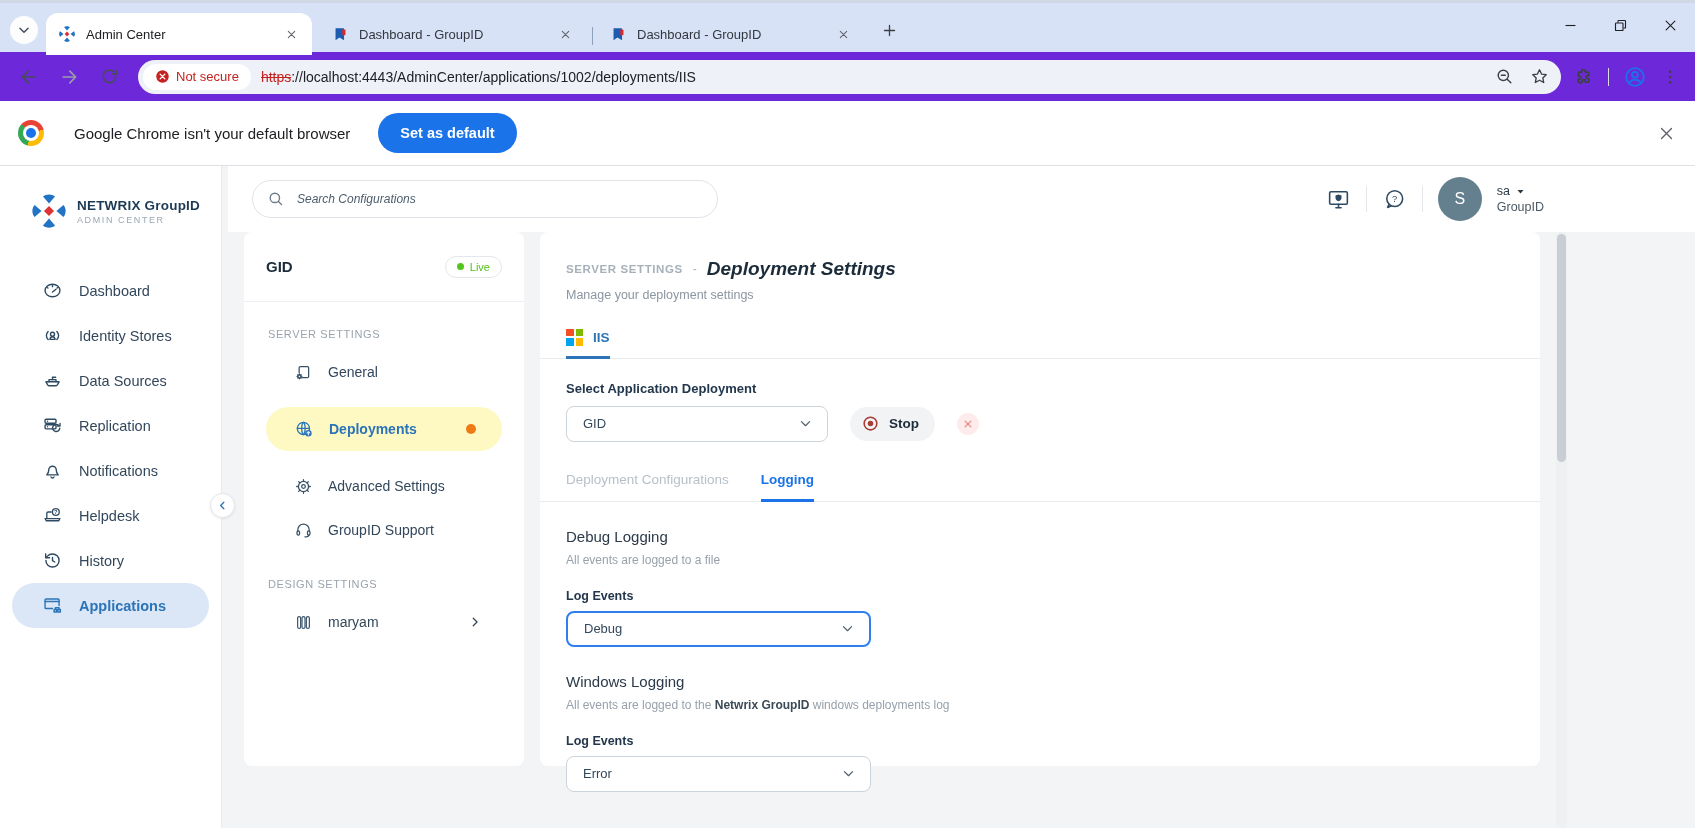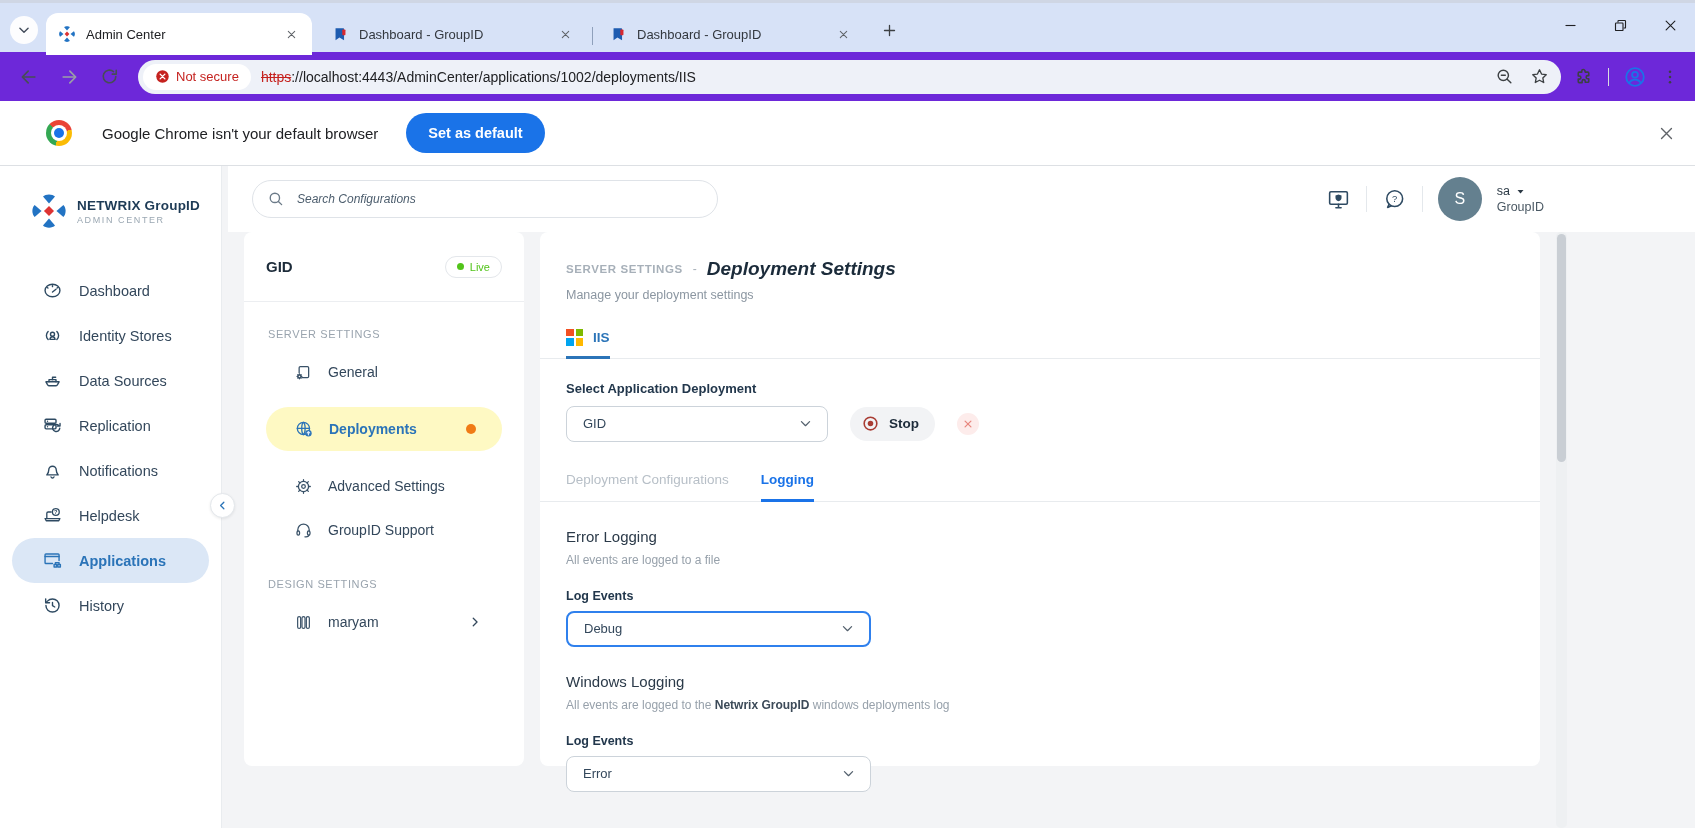--- a/index.html
+++ b/index.html
@@ -29,21 +29,21 @@
   .urlbar { flex:1; height:34px; margin:0 6px; background:#eef1f8; border-radius:17px; display:flex; align-items:center; padding:0 12px 0 5px; gap:10px; }
   .notsecure { height:26px; background:#fff; border-radius:13px; display:flex; align-items:center; gap:6px; padding:0 12px; }
   .notsecure-label { color:#c5221f; font-size:13px; }
   .url-text { font-size:14px; color:#202124; flex:1; white-space:nowrap; overflow:hidden; }
   .url-https { color:#c5221f; text-decoration:line-through; }
   .urlbar-icons { display:flex; align-items:center; gap:16px; color:#3c4043; }
   .tool-right { display:flex; align-items:center; gap:14px; padding-right:4px; }
   .tool-divider { width:1px; height:18px; background:#dadce0; }
 
   
-  .infobar { height:65px; background:#fff; border-bottom:1px solid #dde0e4; display:flex; align-items:center;padding-left:28px; }
+  .infobar { height:65px; background:#fff; border-bottom:1px solid #dde0e4; display:flex; align-items:center; }
   .chrome-logo { position:relative; width:26px; height:26px; border-radius:50%; margin-left:18px;
     background:conic-gradient(from -45deg, #ea4335 0 33.3%, #fbbc05 0 66.6%, #34a853 0 100%); }
   .chrome-logo::before { content:""; position:absolute; inset:5px; background:#fff; border-radius:50%; }
   .chrome-logo::after { content:""; position:absolute; inset:8px; background:#1a73e8; border-radius:50%; }
   .infobar-msg { margin-left:30px; font-size:15px; color:#202124; }
   .infobar-btn { margin-left:28px; height:40px; padding:0 22px; border:none; background:#1a73e8; color:#fff;
     font-size:14.5px; font-weight:bold; border-radius:20px; font-family:inherit; }
   .infobar-close { margin-left:auto; margin-right:20px; color:#5f6368; }
 
   
@@ -346,37 +346,37 @@
         </div>
         <div class="nav-item">
           <svg width="21" height="21" viewBox="0 0 24 24" fill="none" stroke="currentColor" stroke-width="1.5" stroke-linecap="round" stroke-linejoin="round">
               <path d="M5.5 15V9.5A1.5 1.5 0 0 1 7 8h3.5"></path>
               <path d="M3.5 15.5h17L19.2 18H4.8z"></path>
               <circle cx="15.8" cy="8" r="3.9"></circle>
               <text x="15.8" y="10.2" font-size="6.5" text-anchor="middle" fill="currentColor" stroke="none" font-weight="bold">?</text>
             </svg>
           <span class="lbl">Helpdesk</span>
         </div>
+        <div class="nav-item">
+          <svg width="21" height="21" viewBox="0 0 24 24" fill="none" stroke="currentColor" stroke-width="1.6" stroke-linecap="round" stroke-linejoin="round">
+              <path d="M4.5 12a7.5 7.5 0 1 0 7.5-7.5c-2.3 0-4.3.9-5.8 2.5L4.6 8.6"></path>
+              <path d="M4.2 4.4v4.4h4.4"></path>
+              <path d="M12 8.6v3.6l2.6 1.5"></path>
+            </svg>
+          <span class="lbl">History</span>
+        </div>
         <div class="nav-item active">
           <svg width="21" height="21" viewBox="0 0 24 24" fill="none" stroke="currentColor" stroke-width="1.6" stroke-linecap="round" stroke-linejoin="round">
               <path d="M19.5 12V5.5a1 1 0 0 0-1-1h-14a1 1 0 0 0-1 1v9a1 1 0 0 0 1 1H12"></path>
               <path d="M3.5 7.5h16"></path>
               <rect x="13.8" y="16.5" width="3" height="3"></rect>
               <rect x="18" y="16.5" width="3" height="3"></rect>
               <path d="M15.3 14.5v2M19.5 14.5v2M15.3 14.5h4.2"></path>
             </svg>
           <span class="lbl">Applications</span>
-        </div>
-        <div class="nav-item">
-          <svg width="21" height="21" viewBox="0 0 24 24" fill="none" stroke="currentColor" stroke-width="1.6" stroke-linecap="round" stroke-linejoin="round">
-              <path d="M4.5 12a7.5 7.5 0 1 0 7.5-7.5c-2.3 0-4.3.9-5.8 2.5L4.6 8.6"></path>
-              <path d="M4.2 4.4v4.4h4.4"></path>
-              <path d="M12 8.6v3.6l2.6 1.5"></path>
-            </svg>
-          <span class="lbl">History</span>
         </div>
       </div>
     </div>
 
     <div class="collapse-btn">
       <svg width="13" height="13" viewBox="0 0 24 24" fill="none" stroke="currentColor" stroke-width="2.4" stroke-linecap="round" stroke-linejoin="round">
           <path d="M14.5 6l-6 6 6 6"></path>
         </svg>
     </div>
 
@@ -524,21 +524,21 @@
               <path d="M5 5l14 14M19 5L5 19"></path>
             </svg>
         </div>
       </div>
 
       <div class="subtabs">
         <span class="subtab inactive">Deployment Configurations</span>
         <span class="subtab active">Logging</span>
       </div>
 
-      <div class="sec-title">Error Logging</div>
+      <div class="sec-title">Debug Logging</div>
       <div class="sec-desc">All events are logged to a file</div>
 
       <div class="log-label">Log Events</div>
       <div class="select-box select-wide focused log-select">
         <span class="val">Debug</span>
         <svg width="15" height="15" viewBox="0 0 24 24" fill="none" stroke="#53606d" stroke-width="2" stroke-linecap="round" stroke-linejoin="round">
             <path d="M5.5 9l6.5 6.5L18.5 9"></path>
           </svg>
       </div>
 

